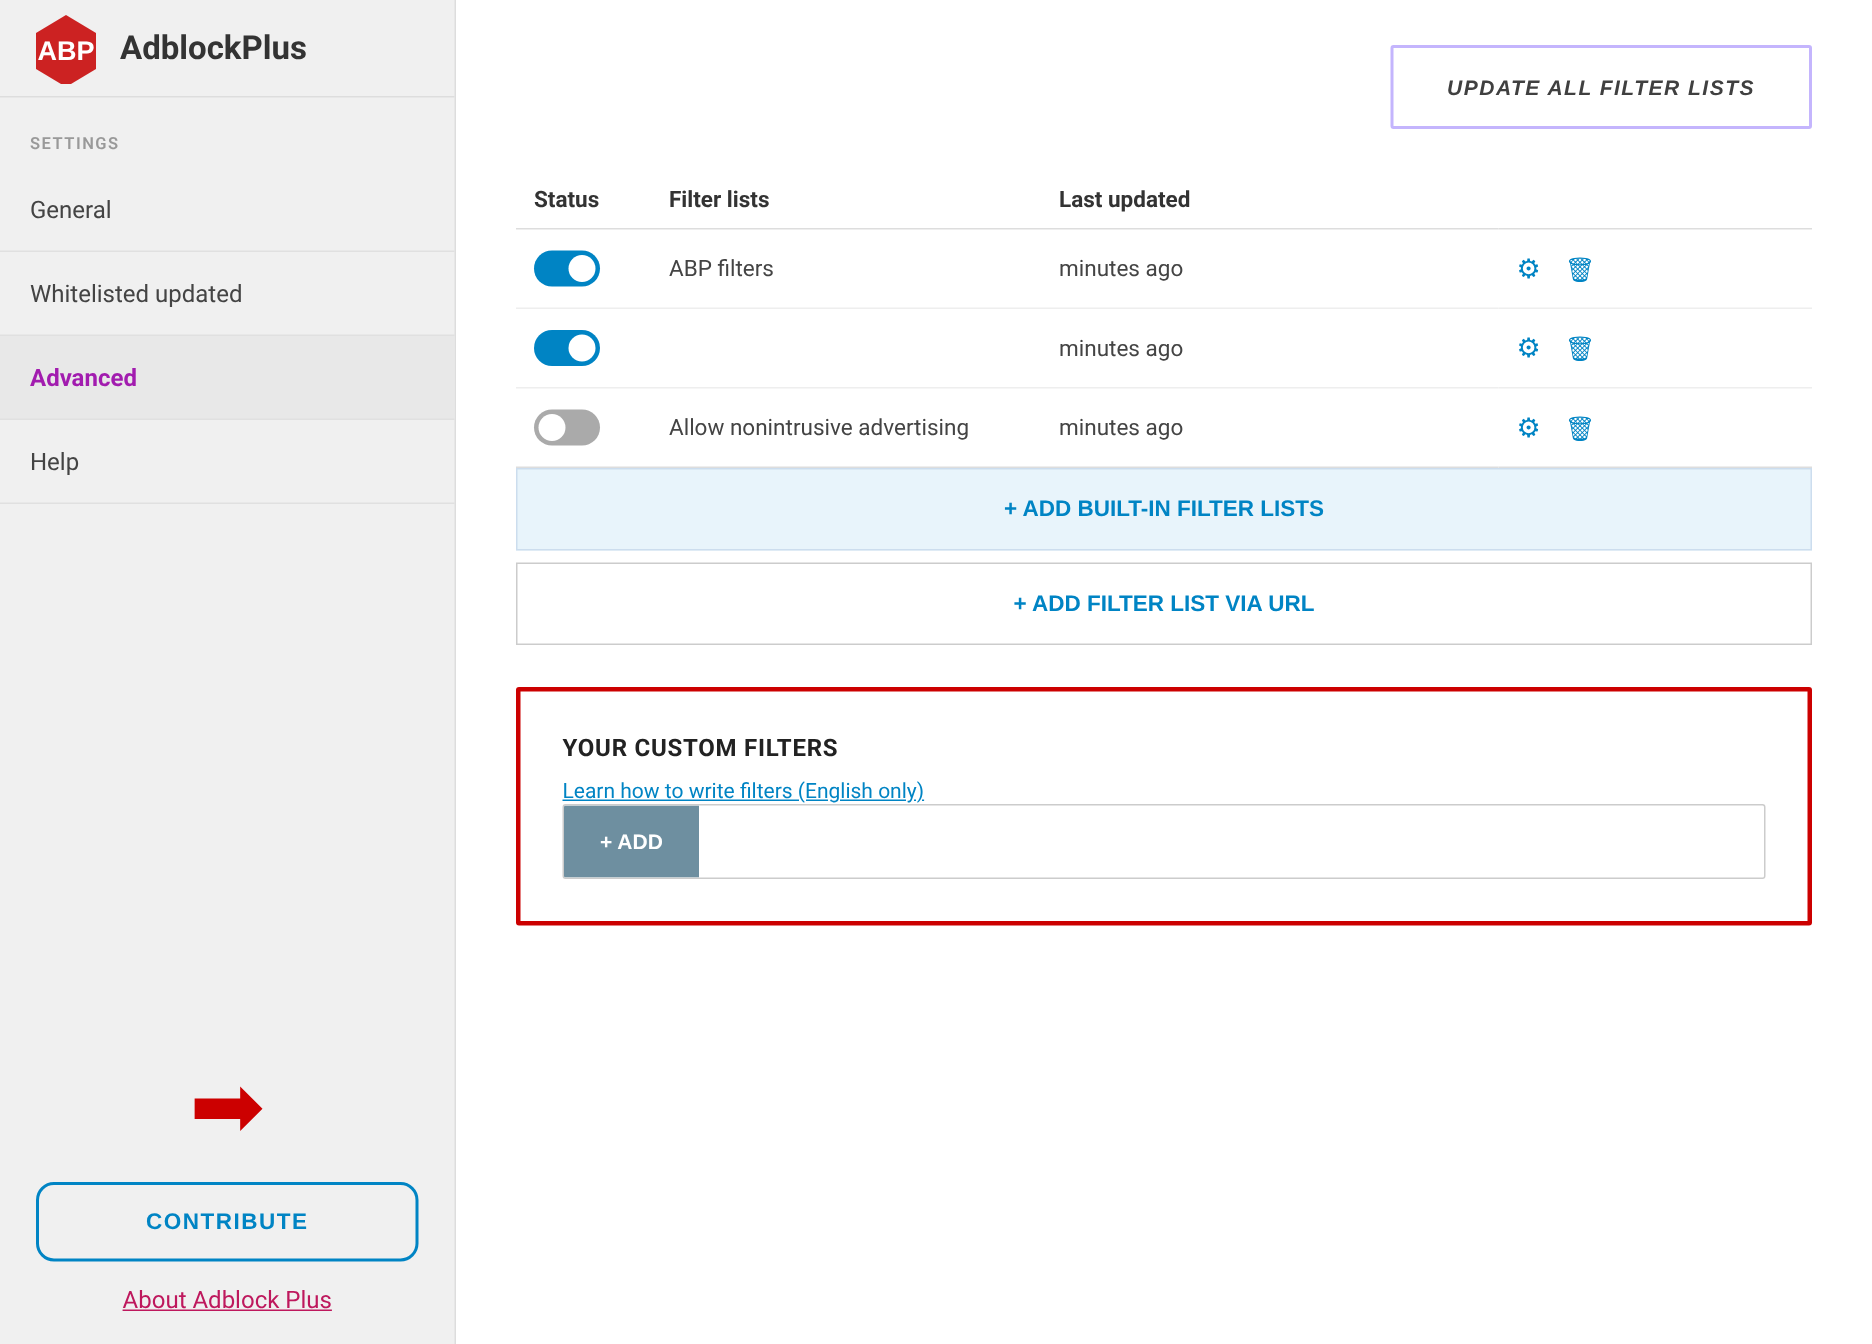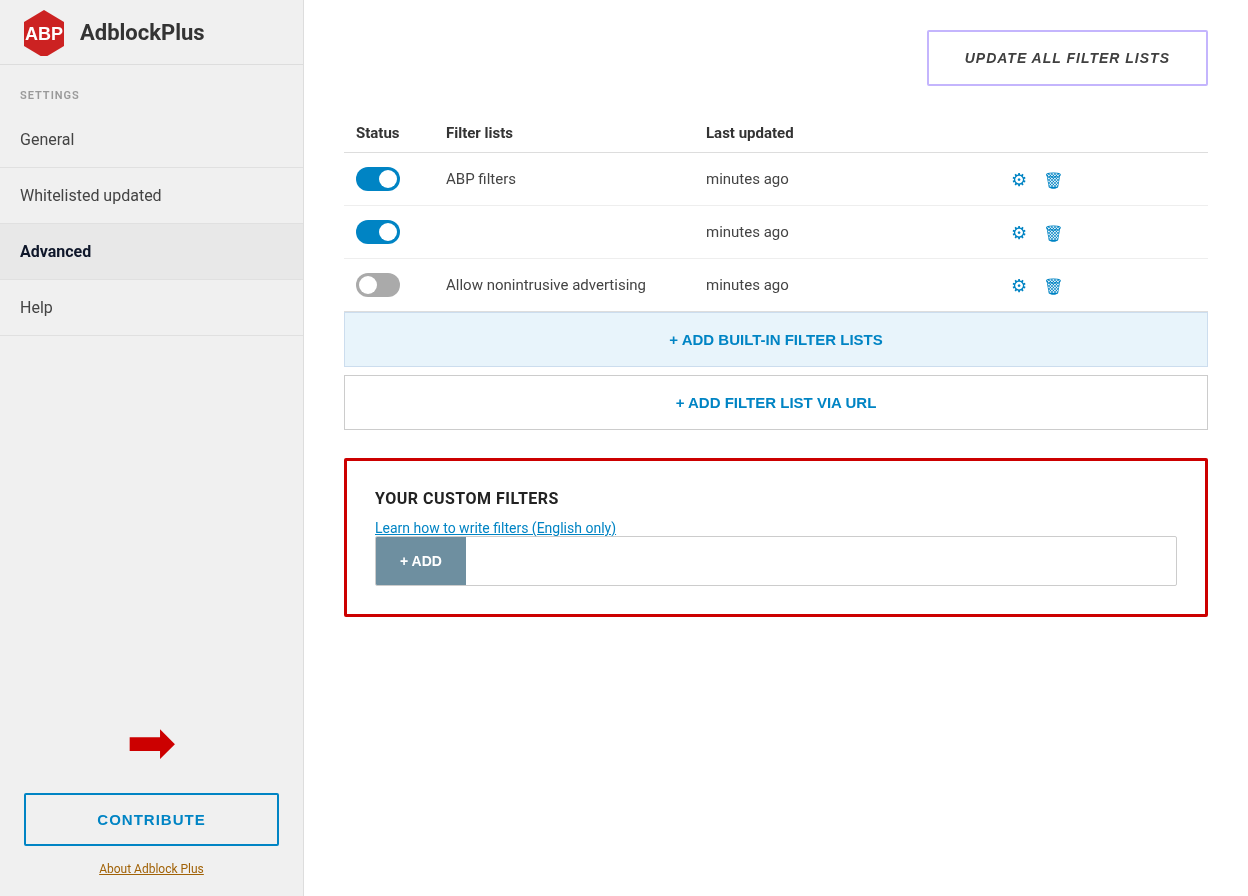--- a/index.html
+++ b/index.html
@@ -57,21 +57,21 @@
       padding: 18px 20px;
       font-size: 16px;
       color: #444;
       cursor: pointer;
       border-bottom: 1px solid #e0e0e0;
       background: transparent;
     }
 
     .nav-item.active {
       font-weight: 700;
-      color: #0f172a;
+      color: #a21caf;
       background: #e8e8e8;
     }
 
     .sidebar-spacer {
       flex: 1;
     }
 
     .arrow-area {
       display: flex;
       align-items: center;
@@ -89,28 +89,28 @@
       margin: 10px 24px 16px 24px;
       padding: 16px;
       border: 2px solid #0084c4;
       background: transparent;
       color: #0084c4;
       font-size: 15px;
       font-weight: 700;
       letter-spacing: 1px;
       cursor: pointer;
       text-transform: uppercase;
-      border-radius: 2px;
+      border-radius: 12px;
     }
 
     .about-link {
       text-align: center;
       padding-bottom: 20px;
-      font-size: 12px;
-      color: #a16207;
+      font-size: 16px;
+      color: #be185d;
       text-decoration: underline;
       cursor: pointer;
     }
 
     
     .main {
       flex: 1;
       padding: 30px 40px;
       overflow-y: auto;
       background: #fff;

